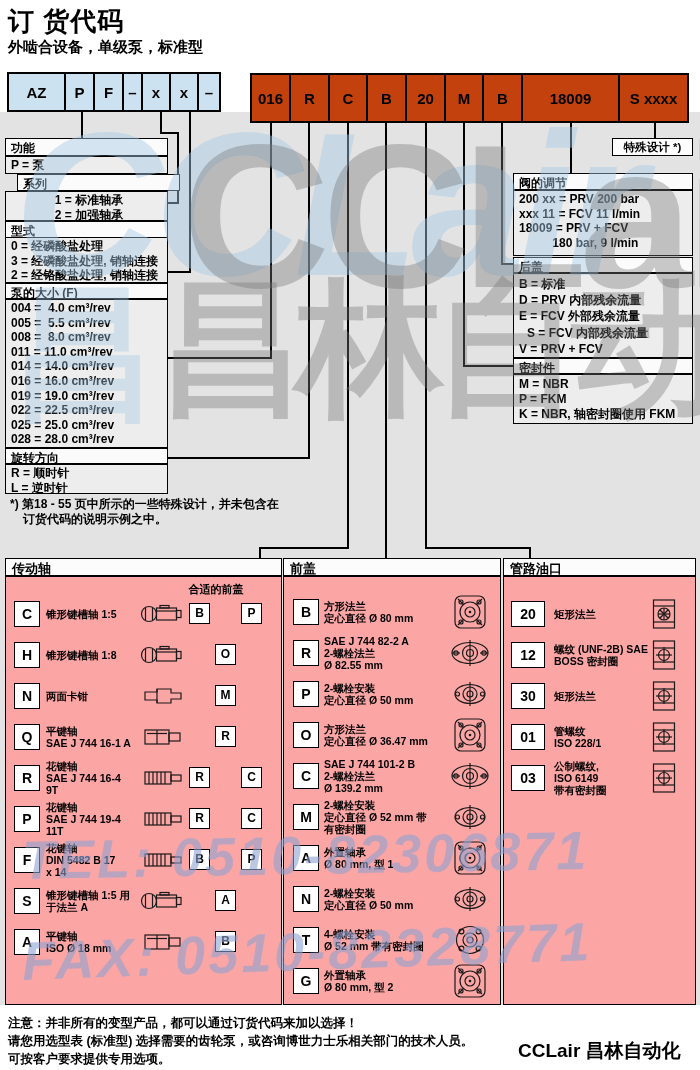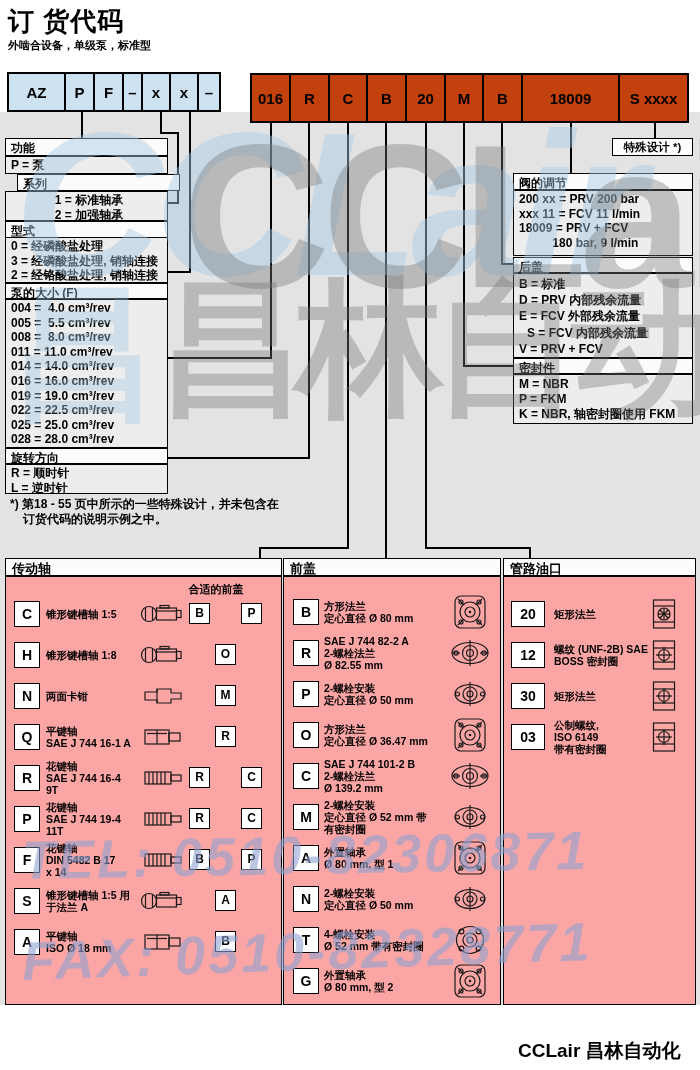--- a/index.html
+++ b/index.html
@@ -3,21 +3,21 @@
 <meta charset="utf-8">
 <style>
   html,body{margin:0;padding:0;background:#fff;}
   .page{position:relative;width:700px;height:1070px;background:#fff;overflow:hidden;
         font-family:"Liberation Sans","DejaVu Sans",sans-serif;color:#000;}
   .abs{position:absolute;}
   
   .canvas{left:0;top:112px;width:700px;height:893px;background:#e3e3e3;}
   
   .title{left:8px;top:4px;font-size:26px;font-weight:bold;letter-spacing:1px;}
-  .subtitle{left:8px;top:38px;font-size:11px;font-weight:bold;}
+  .subtitle{left:8px;top:38px;font-size:15px;font-weight:bold;}
   
   .code-group{display:flex;border:2px solid #000;box-sizing:border-box;z-index:6;}
   .blue-group{left:7px;top:72px;width:214px;height:40px;background:#cde2f0;}
   .white-group{left:250px;top:73px;width:439px;height:50px;background:#c2410c;}
   .code-cell{display:flex;align-items:center;justify-content:center;
              font-size:15px;font-weight:bold;border-right:2px solid #000;box-sizing:border-box;}
   .code-cell:last-of-type{border-right:none;}
   .blue-group .code-cell{background:#cde2f0;}
   .blue-group .code-cell:nth-child(1){width:57px;}
   .blue-group .code-cell:nth-child(2){width:29px;}
@@ -668,35 +668,57 @@
               <rect x="1.5" y="3" width="21" height="28" stroke="#1a1a1a" stroke-width="1.2" fill="none"></rect>
               <line x1="1.5" y1="10" x2="22.5" y2="10" stroke="#1a1a1a" stroke-width="1.2" fill="none"></line>
               <line x1="1.5" y1="24" x2="22.5" y2="24" stroke="#1a1a1a" stroke-width="1.2" fill="none"></line>
               <circle cx="12" cy="17" r="5.5" stroke="#1a1a1a" stroke-width="1.2" fill="none"></circle>
               <line x1="12" y1="9" x2="12" y2="25" stroke="#1a1a1a" stroke-width="1.2" fill="none"></line>
               <line x1="4" y1="17" x2="20" y2="17" stroke="#1a1a1a" stroke-width="1.2" fill="none"></line>
             </svg>
           </div>
         </div>
         <div class="row port-row">
-          <div class="codebox">03</div>
-          <div class="desc">
-            <div>公制螺纹,</div>
-            <div>ISO 6149</div>
-            <div>带有密封圈</div>
+          <div class="codebox">01</div>
+          <div class="desc">
+            <div>管螺纹</div>
+            <div>ISO 228/1</div>
           </div>
           <div class="rowicon">
             <svg width="24" height="34" viewBox="0 0 24 34">
               <rect x="1.5" y="3" width="21" height="28" stroke="#1a1a1a" stroke-width="1.2" fill="none"></rect>
               <line x1="1.5" y1="10" x2="22.5" y2="10" stroke="#1a1a1a" stroke-width="1.2" fill="none"></line>
               <line x1="1.5" y1="24" x2="22.5" y2="24" stroke="#1a1a1a" stroke-width="1.2" fill="none"></line>
               <circle cx="12" cy="17" r="5.5" stroke="#1a1a1a" stroke-width="1.2" fill="none"></circle>
               <line x1="12" y1="9" x2="12" y2="25" stroke="#1a1a1a" stroke-width="1.2" fill="none"></line>
               <line x1="4" y1="17" x2="20" y2="17" stroke="#1a1a1a" stroke-width="1.2" fill="none"></line>
             </svg>
           </div>
         </div>
+        <div class="row port-row">
+          <div class="codebox">03</div>
+          <div class="desc">
+            <div>公制螺纹,</div>
+            <div>ISO 6149</div>
+            <div>带有密封圈</div>
+          </div>
+          <div class="rowicon">
+            <svg width="24" height="34" viewBox="0 0 24 34">
+              <rect x="1.5" y="3" width="21" height="28" stroke="#1a1a1a" stroke-width="1.2" fill="none"></rect>
+              <line x1="1.5" y1="10" x2="22.5" y2="10" stroke="#1a1a1a" stroke-width="1.2" fill="none"></line>
+              <line x1="1.5" y1="24" x2="22.5" y2="24" stroke="#1a1a1a" stroke-width="1.2" fill="none"></line>
+              <circle cx="12" cy="17" r="5.5" stroke="#1a1a1a" stroke-width="1.2" fill="none"></circle>
+              <line x1="12" y1="9" x2="12" y2="25" stroke="#1a1a1a" stroke-width="1.2" fill="none"></line>
+              <line x1="4" y1="17" x2="20" y2="17" stroke="#1a1a1a" stroke-width="1.2" fill="none"></line>
+            </svg>
+          </div>
+        </div>
     </div>
   </div>
 
+  <div class="abs note">
+    <div>注意：并非所有的变型产品，都可以通过订货代码来加以选择！</div>
+    <div>请您用选型表 (标准型) 选择需要的齿轮泵，或咨询博世力士乐相关部门的技术人员。</div>
+    <div>可按客户要求提供专用选项。</div>
+  </div>
   <div class="abs brand">CCLair 昌林自动化</div>
 
 </div>
 
 </body></html>

